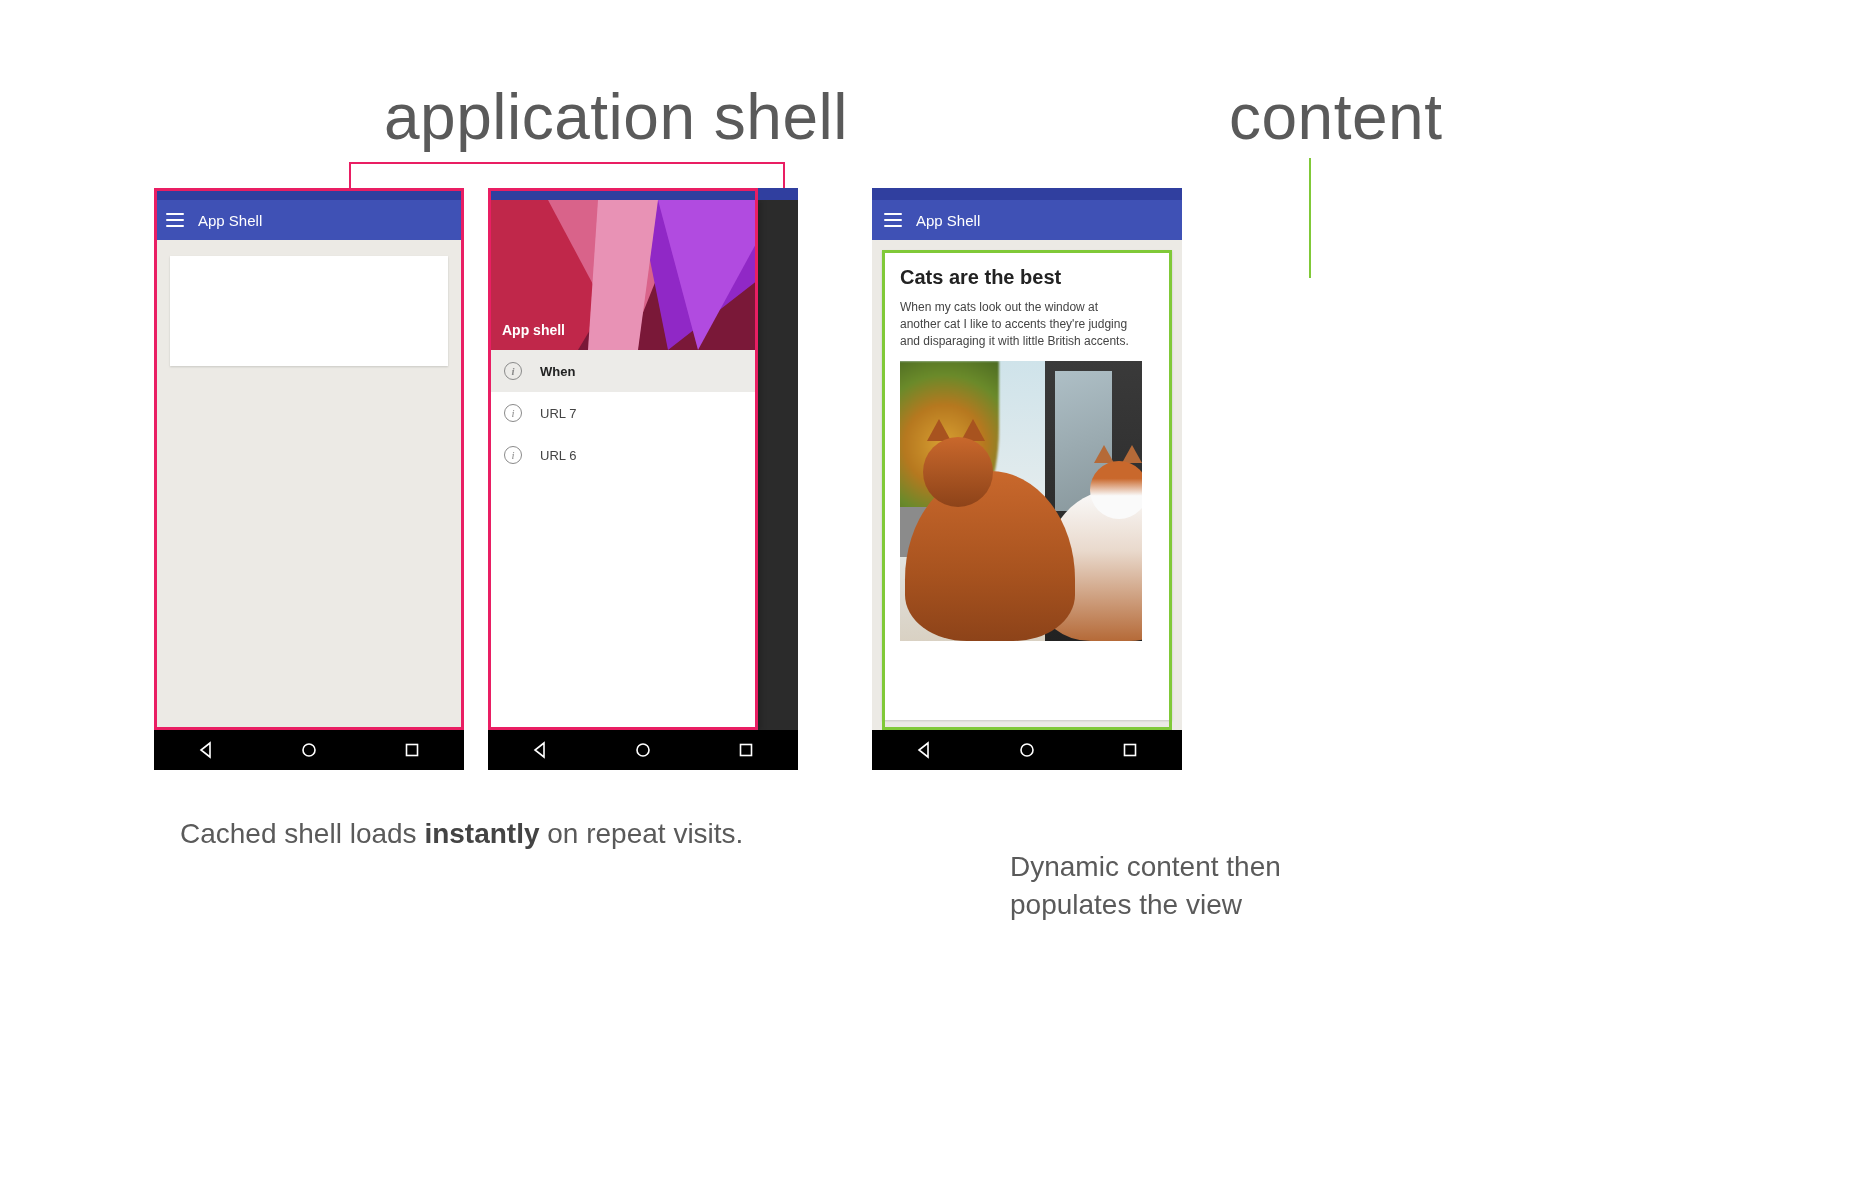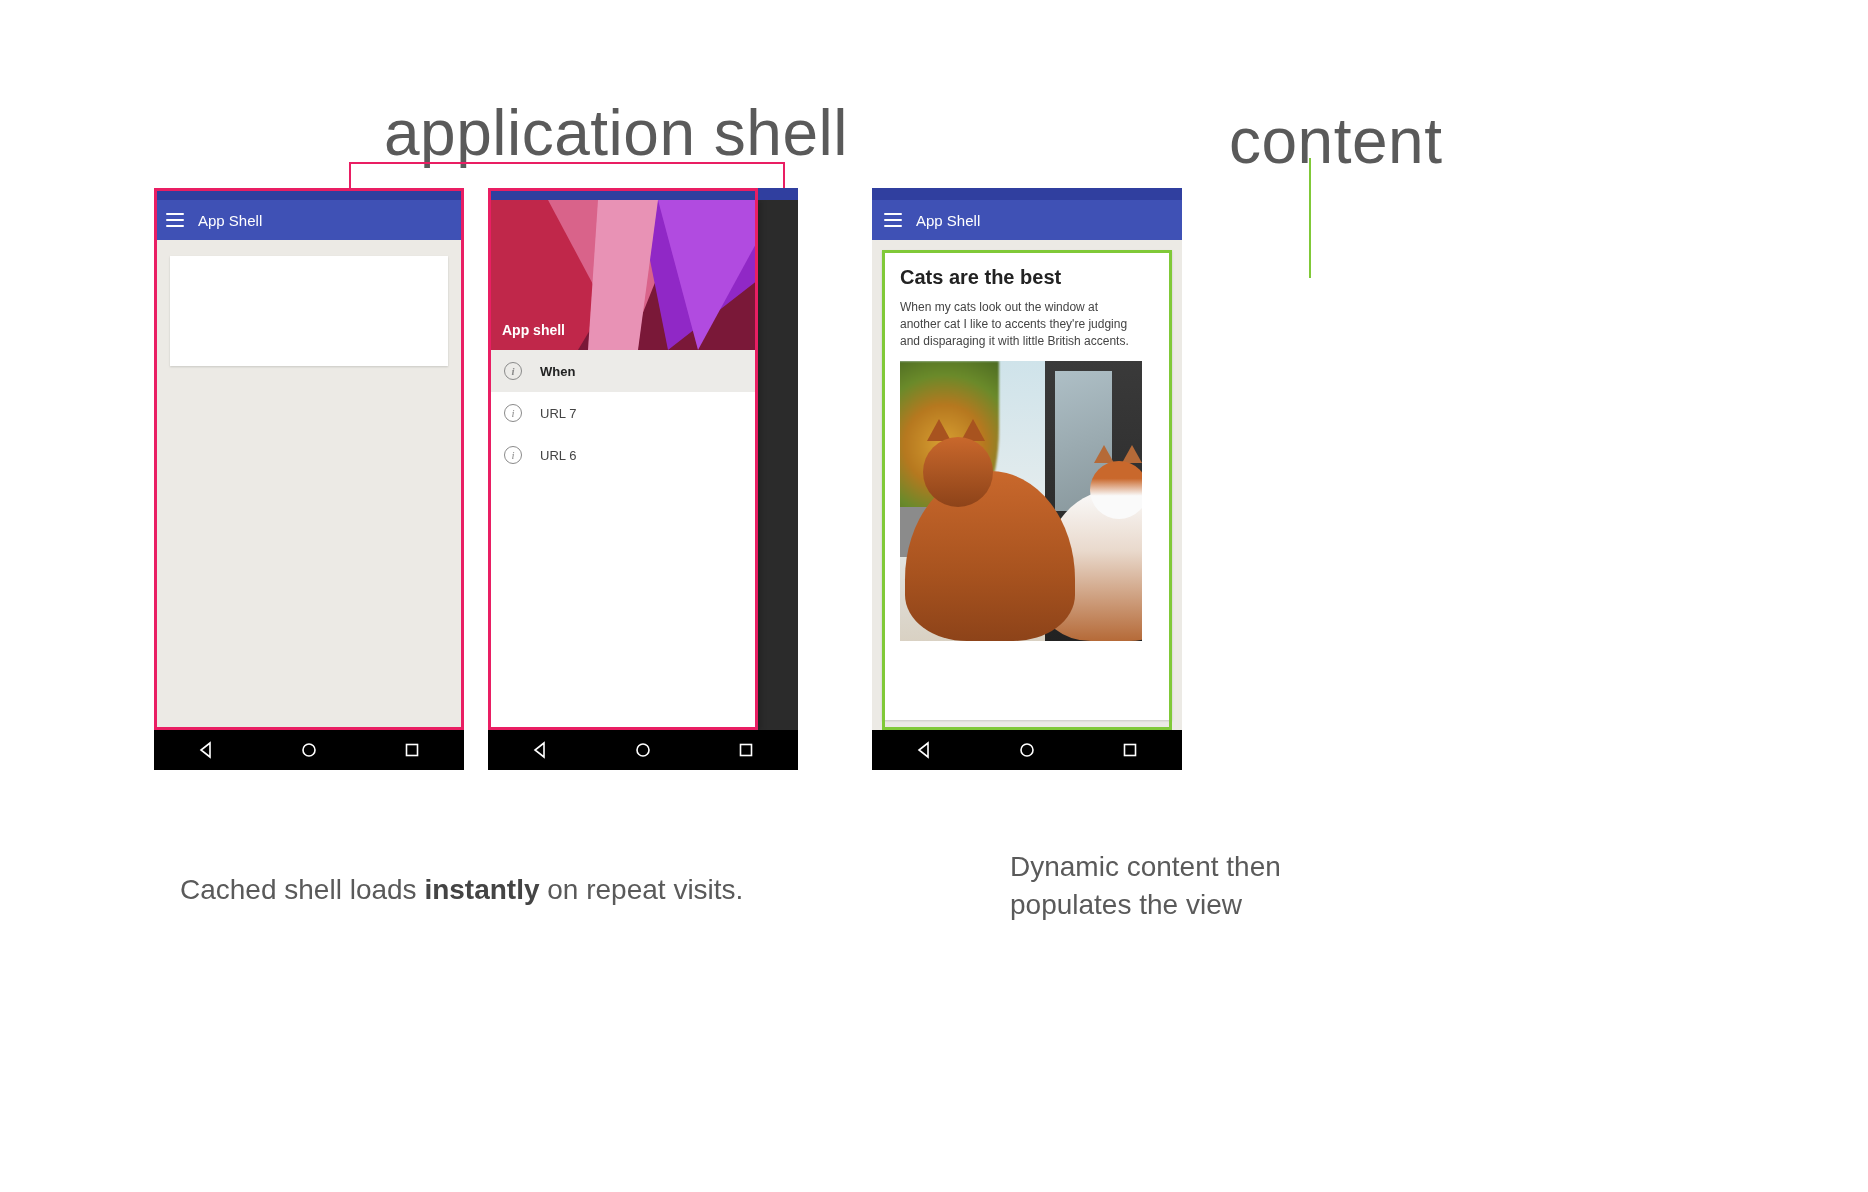--- a/index.html
+++ b/index.html
@@ -17,22 +17,22 @@
     top: 80px;
     width: 1560px;
   }
   .heading {
     position: absolute;
     font-size: 64px;
     font-weight: 300;
     color: #5a5a5a;
     letter-spacing: 0.5px;
   }
-  .heading-shell { left: 230px; top: 16px; }
-  .heading-content { left: 1075px; top: 0; margin-top: 24px; }
+  .heading-shell { left: 230px; top: 0; }
+  .heading-content { left: 1075px; top: 0; }
 
   
   .conn-v {
     position: absolute;
     width: 2px;
     background: currentColor;
   }
   .conn-h {
     position: absolute;
     height: 2px;
@@ -160,21 +160,21 @@
   .nav-back svg, .nav-home svg, .nav-recent svg { stroke:#fff; fill:none; stroke-width:1.6; }
 
   
   .caption {
     position:absolute;
     font-size: 28px;
     color:#5a5a5a;
     font-weight:300;
   }
   .caption strong { font-weight:700; color:#444;}
-  .caption-left { left: 180px; top: 874px; }
+  .caption-left { left: 180px; top: 818px; }
   .caption-right { left: 1010px; top: 848px; width: 380px; line-height:1.35;}
 </style>
 </head>
 <body>
 
 <div class="stage">
 
   <div class="heading heading-shell">application shell</div>
   <div class="heading heading-content">content</div>
 

